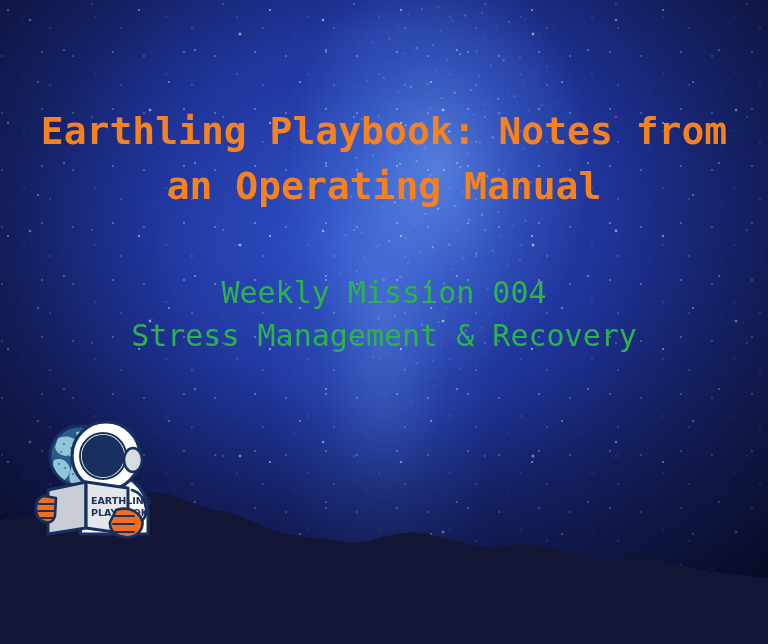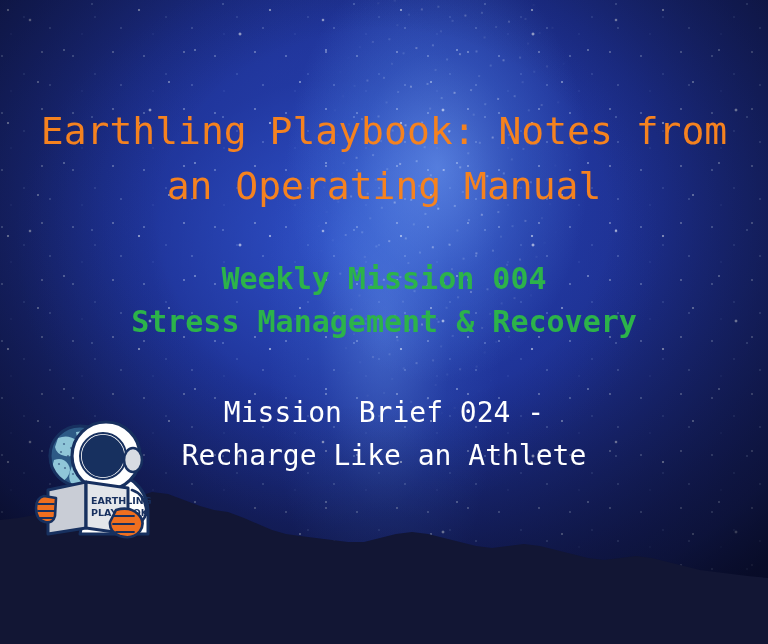--- a/index.html
+++ b/index.html
@@ -98,34 +98,34 @@
     padding: 0;
   }
   .title {
     position: absolute;
     left: 0; right: 0;
     top: 104px;
     margin: 0;
     text-align: center;
     color: #f5821f;
     font-size: 38px;
-    font-weight: normal;
+    font-weight: bold;
     line-height: 1.45;
     letter-spacing: 0px;
     white-space: pre-line;
   }
   .subtitle {
     position: absolute;
     left: 0; right: 0;
     top: 258px;
-    margin: 0;
+    margin: 14px;
     text-align: center;
     color: #2cb34a;
     font-size: 30px;
-    font-weight: bold;
+    font-weight: normal;
     line-height: 1.42;
     white-space: pre-line;
   }
   .brief {
     position: absolute;
     left: 0; right: 0;
     top: 392px;
     margin: 0;
     text-align: center;
     color: #ffffff;
@@ -161,22 +161,20 @@
     <svg viewBox="0 0 768 210" preserveAspectRatio="none" aria-hidden="true">
       <path fill="currentColor" d="M0,86 L18,84 L40,80 L62,82 L84,76 L104,70 L124,66 L140,62 L152,58 L168,60 L184,66 L200,72 L214,76 L228,78 L244,84 L258,90 L272,96 L286,100 L300,102 L316,104 L332,106 L348,108 L364,108 L380,104 L396,100 L412,98 L428,100 L444,104 L460,108 L476,112 L492,114 L508,112 L524,110 L540,112 L556,116 L572,120 L588,124 L604,126 L620,124 L636,122 L652,124 L668,128 L684,132 L700,136 L716,138 L732,140 L748,142 L768,144 L768,210 L0,210 Z"></path>
     </svg>
   </div>
 
   <div class="text-layer">
     <h1 class="title">Earthling Playbook: Notes from
 an Operating Manual</h1>
     <h2 class="subtitle">Weekly Mission 004
 Stress Management &amp; Recovery</h2>
-    <p class="brief">Mission Brief 024 -
-Recharge Like an Athlete</p>
   </div>
 
   <div class="badge">
     <svg viewBox="0 0 148 148" aria-hidden="true">
       <defs>
         <clipPath id="globeClip">
             <circle cx="52" cy="52" r="30"></circle>
           </clipPath>
       </defs>
 

